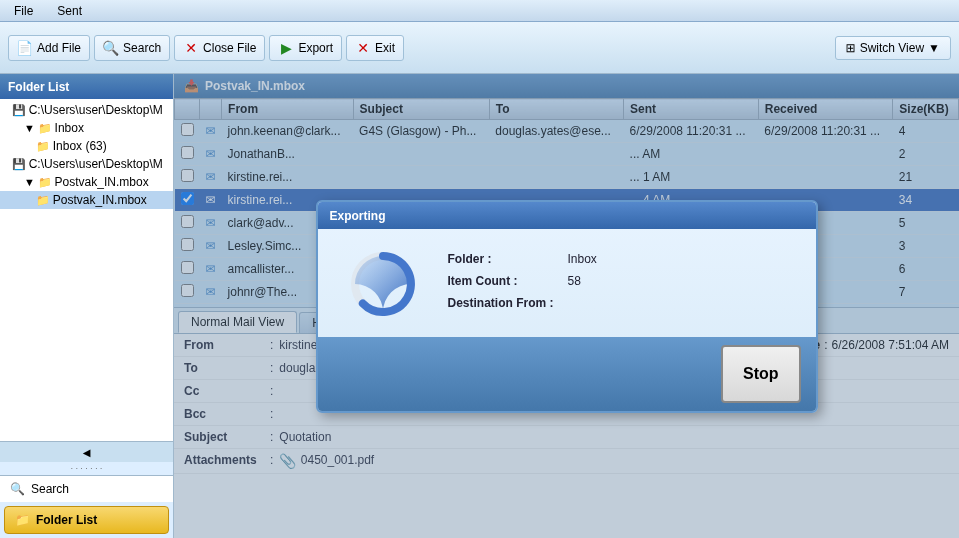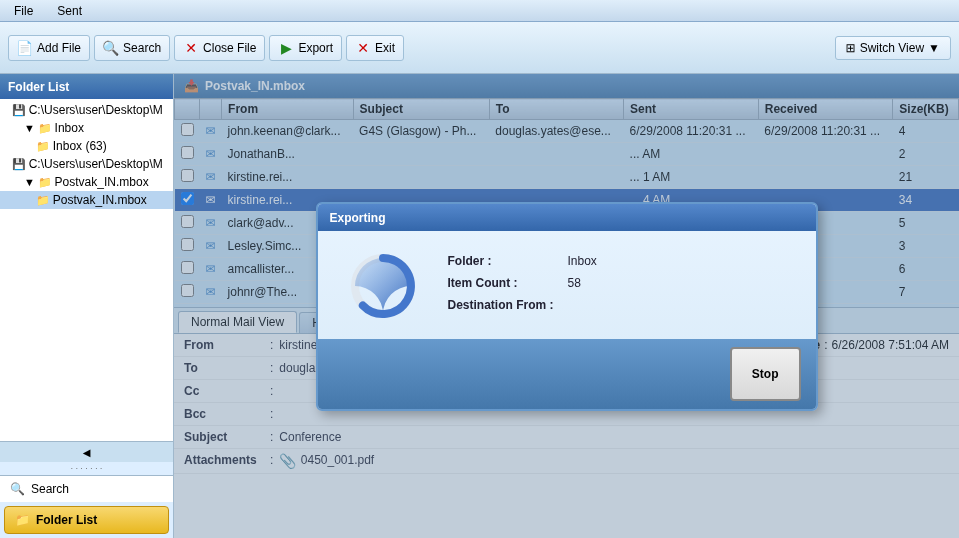--- a/index.html
+++ b/index.html
@@ -303,21 +303,21 @@
       padding: 8px 15px;
       display: flex;
       justify-content: flex-end;
       align-items: center;
     }
     #stop-btn {
       background: linear-gradient(to bottom, #f0f0f0, #d8d8d8);
       border: 2px solid #888;
       border-radius: 4px;
       padding: 18px 20px;
-      font-size: 12px;
+      font-size: 16px;
       font-weight: bold;
       cursor: pointer;
       color: #000;
     }
   </style>
 </head>
 <body>
 
 <div id="menubar">
   <span class="menu-item">File</span>
@@ -541,21 +541,21 @@
         <span class="preview-value"></span>
       </div>
       <div class="preview-field">
         <span class="preview-label">Bcc</span>
         <span class="preview-colon">:</span>
         <span class="preview-value"></span>
       </div>
       <div class="preview-field">
         <span class="preview-label">Subject</span>
         <span class="preview-colon">:</span>
-        <span class="preview-value">Conference</span>
+        <span class="preview-value">Quotation</span>
       </div>
       <div class="preview-field">
         <span class="preview-label">Attachments</span>
         <span class="preview-colon">:</span>
         <span class="attachment-icon">📎</span>
         <span class="preview-value">0450_001.pdf</span>
       </div>
     </div>
 
     <div id="dialog-overlay">

